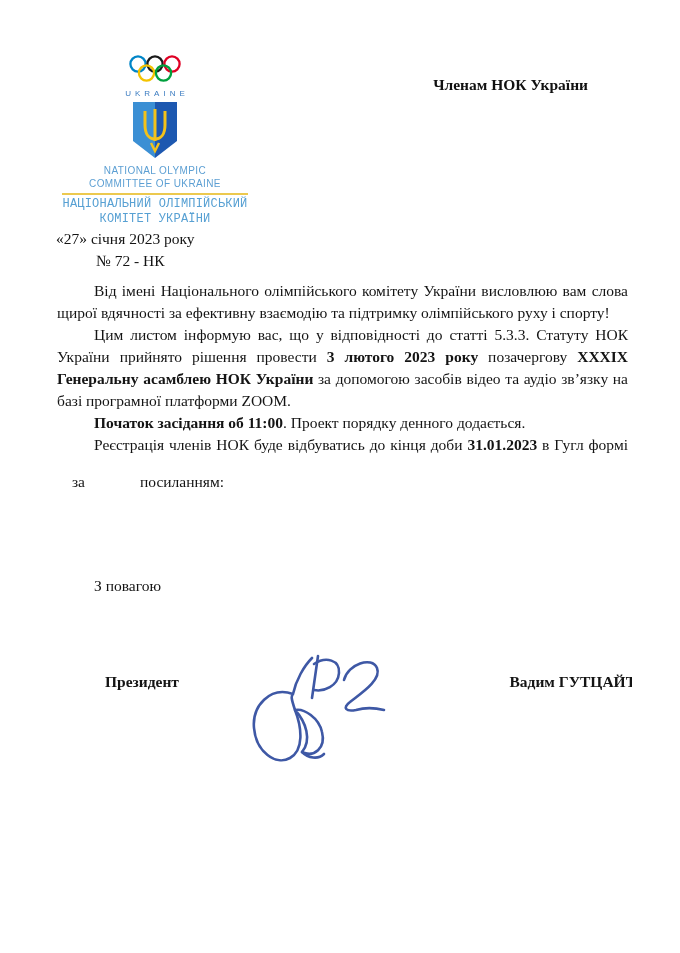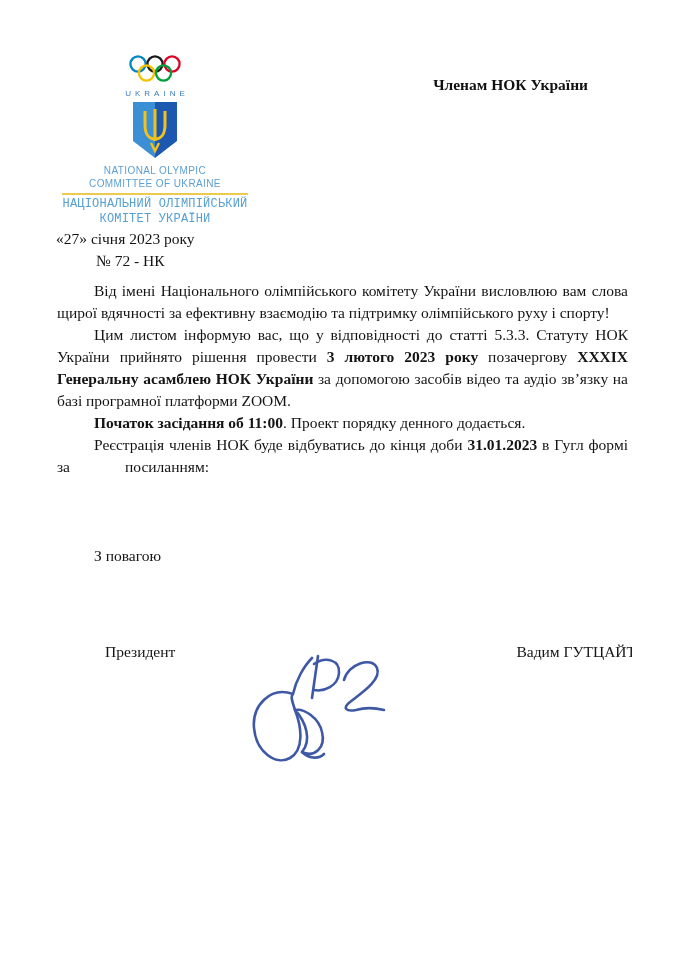--- a/index.html
+++ b/index.html
@@ -35,28 +35,28 @@
   .ref-number { margin-left:40px; }
 
   
   .body-block {
     position:absolute; left:57px; top:280px; width:571px;
     font-size:15.5px; line-height:22px;
   }
   .salutation { text-align:center; font-weight:bold; margin:0 0 9px 0; }
   .para { margin:0; text-align:justify; text-indent:37px; }
   .line-justify-full { text-align:justify; text-align-last:justify; text-indent:37px; }
-  .link-line { margin:0; }
+  .link-line { margin:15px; }
   .link-label { margin-left:55px; }
   .spacer-block { height:44px; }
   .closing { margin:23px 0 0 0; text-indent:37px; }
 
   .sig-row {
     margin-top:74px; display:flex; justify-content:space-between; align-items:baseline;
-    font-weight:normal;
+    font-weight:bold;
   }
   .sig-title { margin-left:48px; }
   .sig-name { margin-right:-8px;margin-left:36px; }
 
   .signature-ink { position:absolute; left:244px; top:646px; }
 </style>
 </head>
 <body>
 
 <div class="page">

